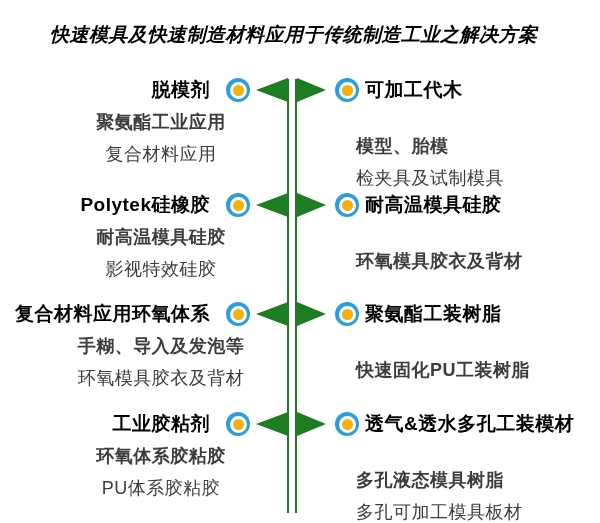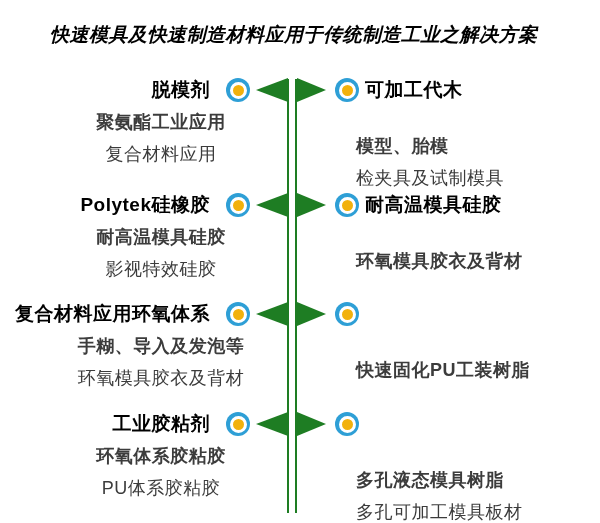--- a/index.html
+++ b/index.html
@@ -108,28 +108,30 @@
   </div>
 
   <div class="level l2">
     <div class="arrow arrow-left"></div>
     <div class="arrow arrow-right"></div>
     <div class="bullet bullet-left"></div>
     <div class="bullet bullet-right"></div>
     <div class="txt left-col heading">复合材料应用环氧体系</div>
     <div class="txt left-col sub sub1">手糊、导入及发泡等</div>
     <div class="txt left-col sub sub2">环氧模具胶衣及背材</div>
+    <div class="txt right-col heading">聚氨酯工装树脂</div>
     <div class="txt right-col sub sub1">快速固化PU工装树脂</div>
   </div>
 
   <div class="level l3">
     <div class="arrow arrow-left"></div>
     <div class="arrow arrow-right"></div>
     <div class="bullet bullet-left"></div>
     <div class="bullet bullet-right"></div>
     <div class="txt left-col heading">工业胶粘剂</div>
     <div class="txt left-col sub sub1">环氧体系胶粘胶</div>
     <div class="txt left-col sub sub2">PU体系胶粘胶</div>
+    <div class="txt right-col heading">透气&amp;透水多孔工装模材</div>
     <div class="txt right-col sub sub2">多孔可加工模具板材</div>
     <div class="txt right-col sub sub1">多孔液态模具树脂</div>
   </div>
 
 </div>
 
 </body></html>

